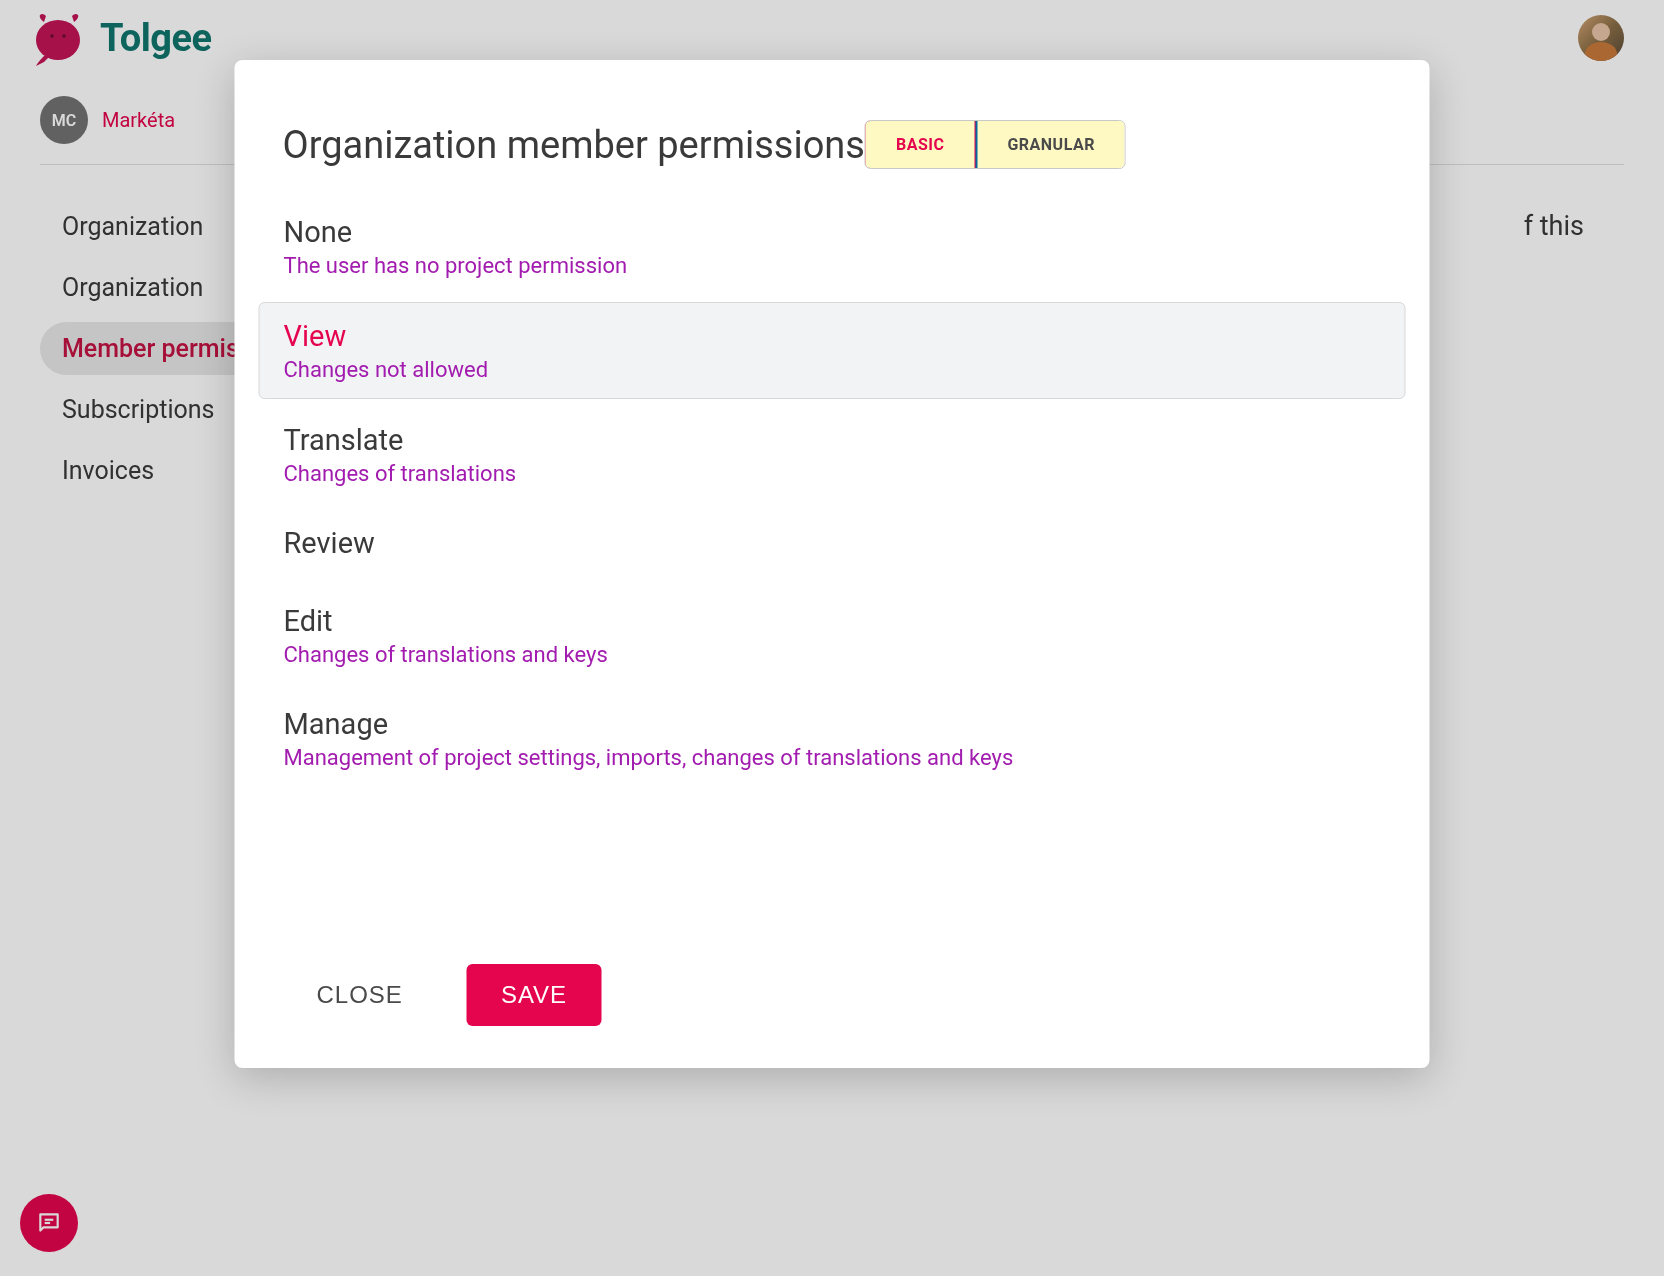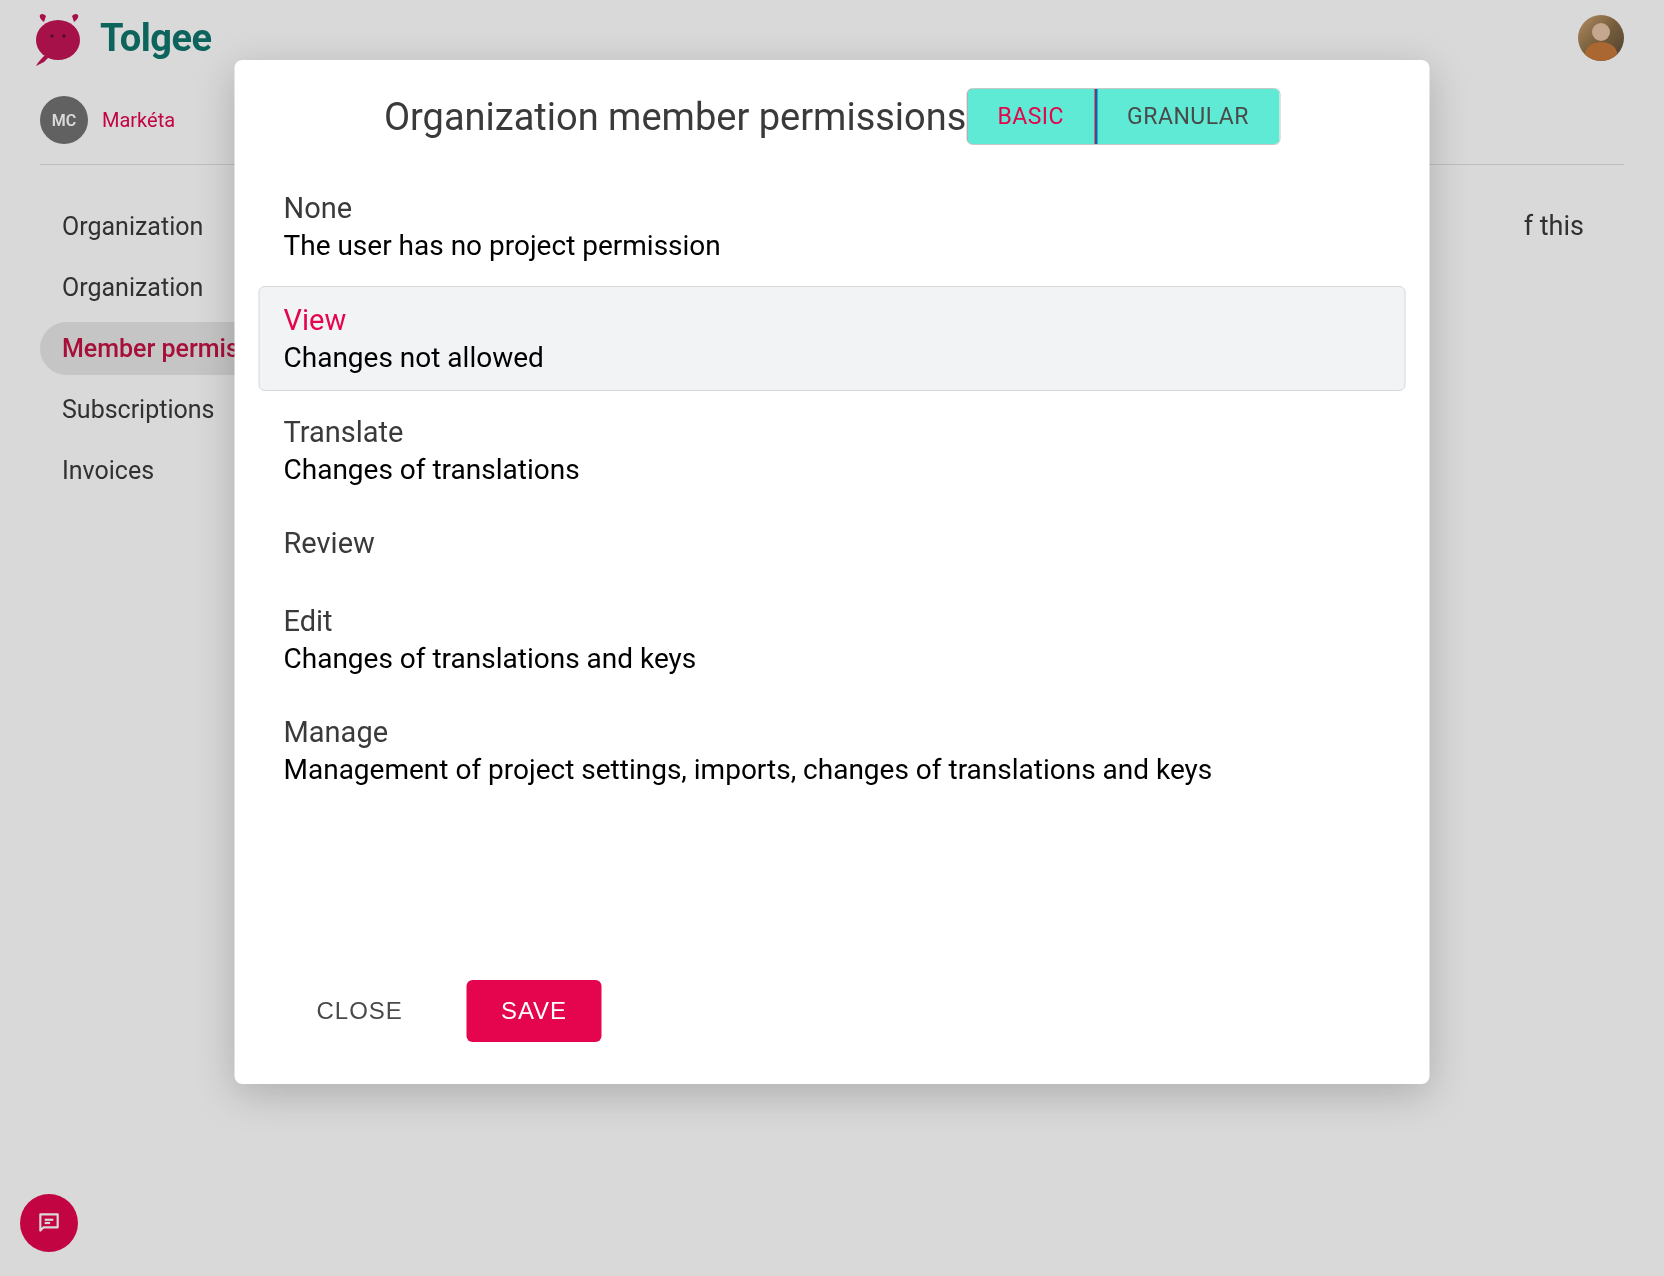--- a/index.html
+++ b/index.html
@@ -141,41 +141,41 @@
       width: 1195px;
       background: white;
       border-radius: 8px;
       z-index: 20;
       box-shadow: 0 10px 40px rgba(0,0,0,0.2);
       display: flex;
       flex-direction: column;
     }
     .dialog-header {
       display: flex;
-      justify-content: center;
-      align-items: center;
-      padding: 28px 48px 20px 48px;
+      justify-content: flex-start;
+      align-items: center;
+      padding: 60px 48px 20px 48px;
     }
     .dialog-title {
       font-size: 38px;
       font-weight: 400;
       color: #3a3a3a;
     }
     .toggle-group {
       display: flex;
       border: 1px solid #c8c8c8;
       border-radius: 6px;
       overflow: hidden;
     }
     .toggle-btn {
       padding: 14px 30px;
-      font-size: 23px;
-      font-weight: 400;
+      font-size: 16px;
+      font-weight: 700;
       letter-spacing: 0.5px;
-      background: #5eead4;
+      background: #fef9c3;
       cursor: pointer;
       color: #4a4a4a;
     }
     .toggle-btn.active {
       color: #e5054e;
       border: 1px solid #e5054e;
       margin: -1px;
       border-radius: 6px 0 0 6px;
       z-index: 1;
       position: relative;
@@ -203,22 +203,22 @@
     .perm-title {
       font-size: 29px;
       font-weight: 400;
       color: #3a3a3a;
       margin-bottom: 4px;
     }
     .perm-option.selected .perm-title {
       color: #e5054e;
     }
     .perm-desc {
-      font-size: 28px;
-      color: #000000;
+      font-size: 22px;
+      color: #a21caf;
       font-weight: 400;
     }
     .dialog-footer {
       display: flex;
       gap: 30px;
       padding: 30px 48px 42px 48px;
       margin-top: 140px;
     }
     .btn {
       padding: 17px 34px;

